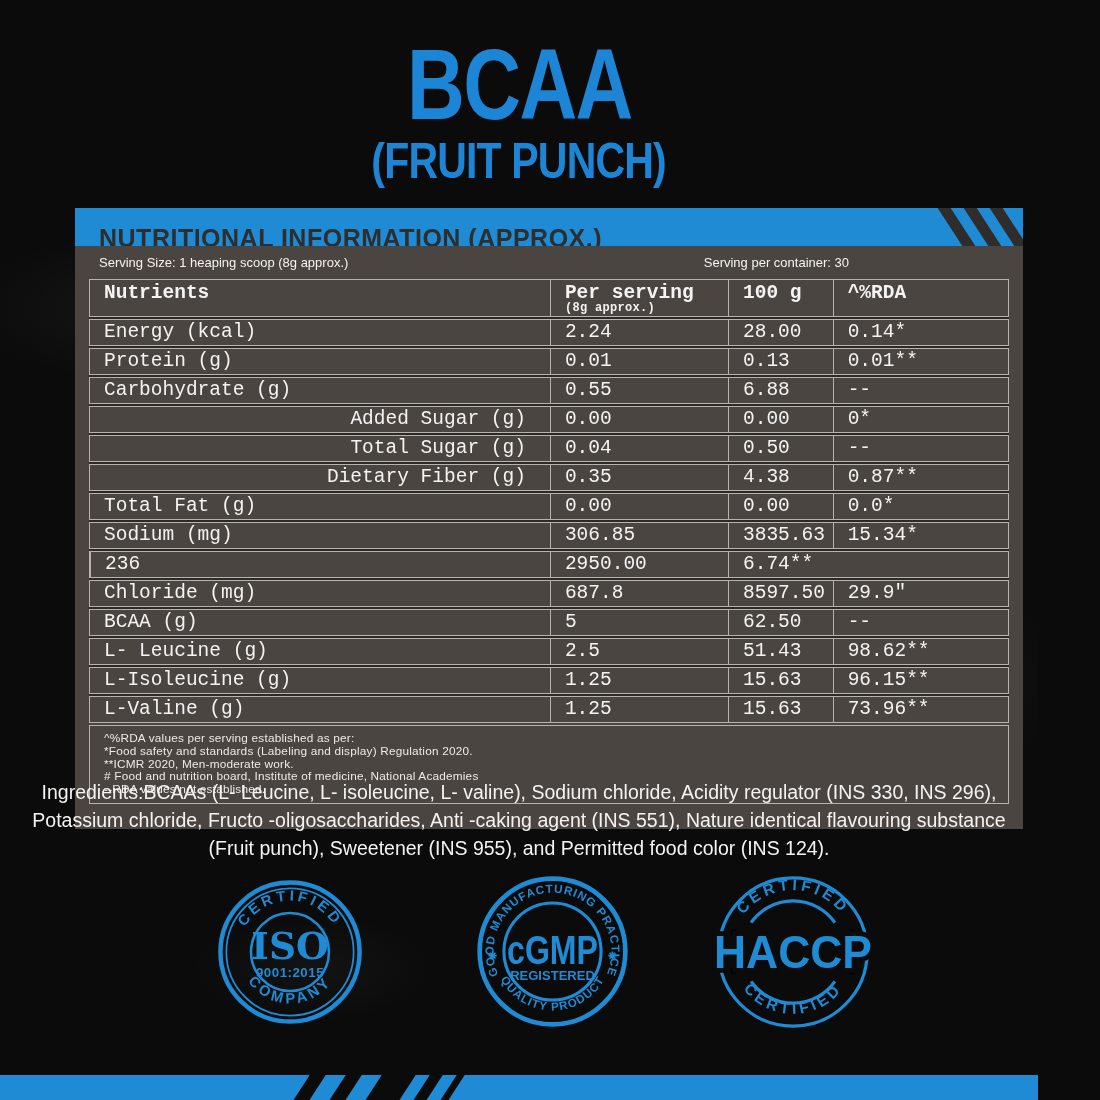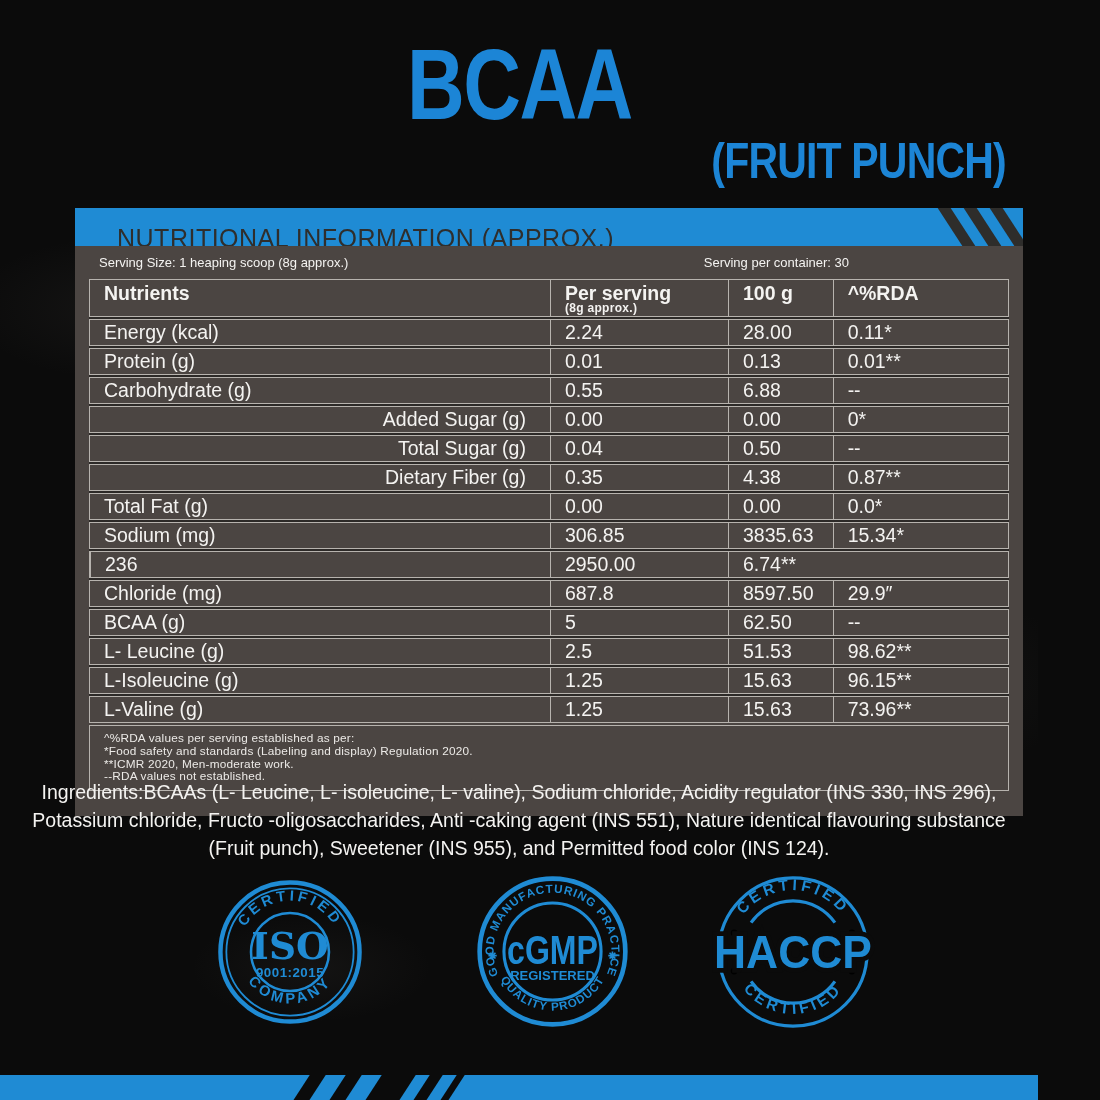--- a/index.html
+++ b/index.html
@@ -25,50 +25,50 @@
     background:
       radial-gradient(ellipse 260px 120px at 12% 28%, rgba(110,105,100,.10), transparent 60%),
       radial-gradient(ellipse 300px 150px at 88% 62%, rgba(110,105,100,.08), transparent 60%),
       radial-gradient(ellipse 200px 90px at 30% 88%, rgba(110,105,100,.09), transparent 60%),
       var(--page-black);
     overflow:hidden;
   }
   
   .title-block{position:absolute;top:38px;left:0;width:100%;text-align:center;color:var(--title-blue);}
   .title-main{display:inline-block;font-size:100px;line-height:.92;font-weight:bold;transform:scaleX(.80);letter-spacing:-2px;}
-  .title-sub{display:block;margin-top:2px;text-align:right;}
+  .title-sub{display:block;margin-top:2px;}
   .title-sub span{display:inline-block;font-size:50px;font-weight:bold;transform:scaleX(.82);letter-spacing:-1px;}
   
   .panel{position:absolute;left:75px;top:208px;width:948px;}
   .panel-header{
     position:relative;height:38px;background:var(--accent);
     display:flex;align-items:center;overflow:hidden;
   }
   .panel-header-title{
-    padding-left:42px;font-size:25px;font-weight:normal;color:var(--header-text-dark);letter-spacing:.5px;margin-top:23px;
+    padding-left:24px;font-size:25px;font-weight:bold;color:var(--header-text-dark);letter-spacing:.5px;margin-top:23px;
   }
   .hstripe{position:absolute;top:-6px;height:50px;width:13px;background:#2e2d2b;transform:skewX(33deg);}
   .hs1{right:8px;} .hs2{right:34px;} .hs3{right:60px;}
   .panel-body{background:var(--panel-bg);padding:0 0 9px 0;}
   .serving-row{
     display:flex;align-items:center;height:33px;padding:0 24px;
     color:var(--text-white);font-size:13px;
   }
   .serving-size{flex:1;}
   .serving-count{margin-right:150px;}
   
   .ntable{margin:0 14px;background:var(--gap-dark);padding-bottom:0;}
   .trow{
     display:grid;grid-template-columns:50.1% 19.4% 11.4% 19.1%;
     background:var(--row-bg);border:1px solid var(--border-light);
     margin-bottom:2px;
   }
   .cell{
     padding:1px 4px 2px 14px;font-size:19.5px;line-height:22px;color:var(--text-white);
-    white-space:nowrap;overflow:visible;
+    white-space:nowrap;overflow:visible;font-family:Liberation Mono, monospace;
   }
   .c2,.c3,.c4{border-left:1px solid var(--border-light);}
   .thead .cell{font-weight:bold;line-height:20px;padding-top:3px;padding-bottom:3px;}
   .col-sub{display:block;font-size:12px;font-weight:bold;line-height:10px;letter-spacing:.3px;}
   .right-label .c1{text-align:right;padding-right:24px;}
   
   .footnotes{
     margin:1px 14px 16px;border:1px solid var(--border-light);
     padding:6px 14px 7px;color:#eceae7;font-size:11.8px;line-height:12.8px;letter-spacing:.2px;
   }
@@ -126,21 +126,21 @@
             <span class="col-sub">(8g approx.)</span>
           </span>
           <span class="cell c3">100 g</span>
           <span class="cell c4">^%RDA</span>
         </div>
 
         <div class="trow">
           <span class="cell c1">Energy (kcal)</span>
           <span class="cell c2">2.24</span>
           <span class="cell c3">28.00</span>
-          <span class="cell c4">0.11*</span>
+          <span class="cell c4">0.14*</span>
         </div>
         <div class="trow">
           <span class="cell c1">Protein (g)</span>
           <span class="cell c2">0.01</span>
           <span class="cell c3">0.13</span>
           <span class="cell c4">0.01**</span>
         </div>
         <div class="trow">
           <span class="cell c1">Carbohydrate (g)</span>
           <span class="cell c2">0.55</span>
@@ -190,41 +190,42 @@
         </div>
         <div class="trow">
           <span class="cell c1">BCAA (g)</span>
           <span class="cell c2">5</span>
           <span class="cell c3">62.50</span>
           <span class="cell c4">--</span>
         </div>
         <div class="trow">
           <span class="cell c1">L- Leucine (g)</span>
           <span class="cell c2">2.5</span>
-          <span class="cell c3">51.53</span>
+          <span class="cell c3">51.43</span>
           <span class="cell c4">98.62**</span>
         </div>
         <div class="trow">
           <span class="cell c1">L-Isoleucine (g)</span>
           <span class="cell c2">1.25</span>
           <span class="cell c3">15.63</span>
           <span class="cell c4">96.15**</span>
         </div>
         <div class="trow">
           <span class="cell c1">L-Valine (g)</span>
           <span class="cell c2">1.25</span>
           <span class="cell c3">15.63</span>
           <span class="cell c4">73.96**</span>
         </div>
       </div>
 
       <div class="footnotes">
         <div>^%RDA values per serving established as per:</div>
         <div>*Food safety and standards (Labeling and display) Regulation 2020.</div>
         <div>**ICMR 2020, Men-moderate work.</div>
+        <div># Food and nutrition board, Institute of medicine, National Academies</div>
         <div>--RDA values not established.</div>
       </div>
     </div>
   </div>
 
   <div class="ingredients">Ingredients:BCAAs (L- Leucine, L- isoleucine, L- valine), Sodium chloride, Acidity regulator (INS 330, INS 296), Potassium chloride, Fructo -oligosaccharides, Anti -caking agent (INS 551), Nature identical flavouring substance (Fruit punch), Sweetener (INS 955), and Permitted food color (INS 124).</div>
 
   <div class="badge badge-iso">
     <svg width="148" height="148" viewBox="0 0 150 150">
       <defs>

